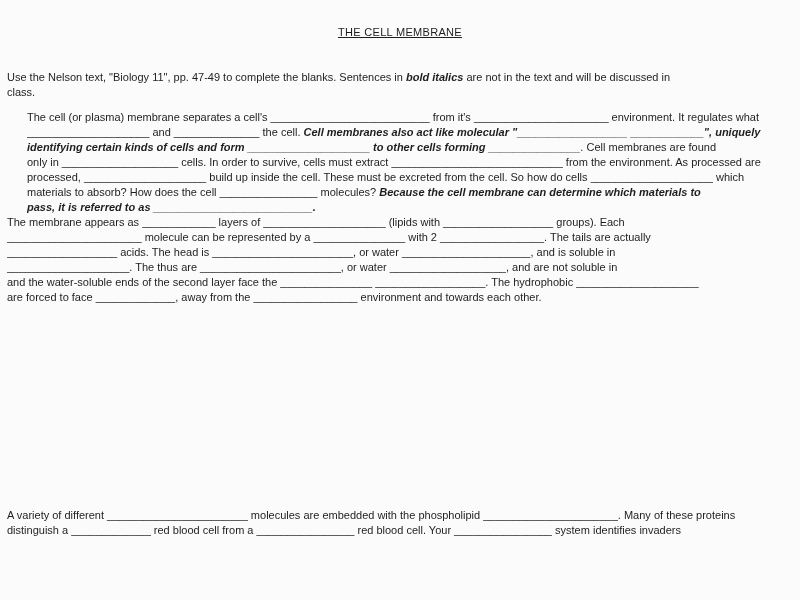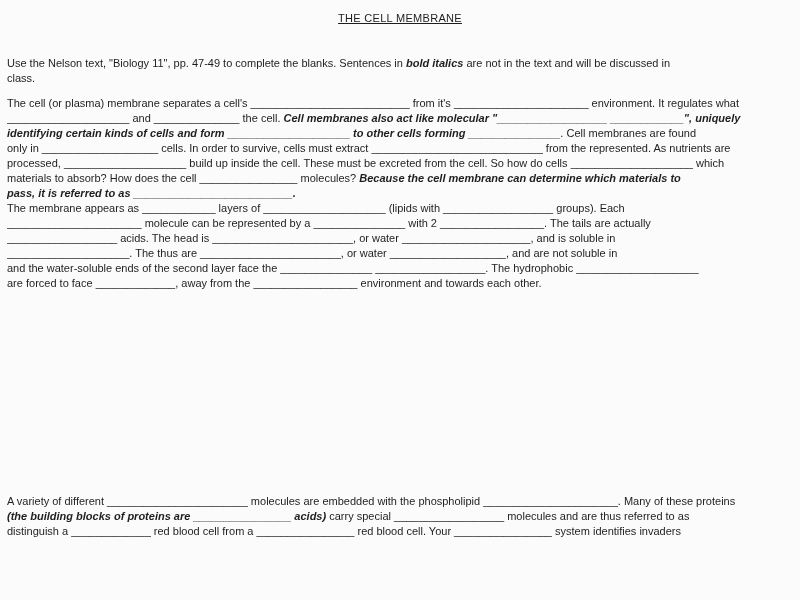--- a/index.html
+++ b/index.html
@@ -4,55 +4,54 @@
 <style>
   * { margin: 0; padding: 0; box-sizing: border-box; }
   html, body {
     width: 800px; height: 600px;
     overflow: hidden;
     background: #fbfbfb;
     color: #1e1e1e;
     font-family: "Liberation Sans", sans-serif;
     font-size: 11px;
   }
-  .doc { width: 800px; height: 600px; padding: 4px 7px; overflow: hidden; }
+  .doc { width: 800px; height: 600px; padding: 18px 7px; overflow: hidden; }
   .title-row { text-align: center; margin-top: 7px; height: 15px; line-height: 15px; }
   .title { text-decoration: underline; letter-spacing: 0.3px; }
   .para .line { white-space: nowrap; height: 15px; line-height: 15px; overflow: hidden; }
   .bi { font-weight: bold; font-style: italic; }
   .underline-sec .line span { text-decoration: underline; }
 </style>
 </head>
 <body>
 
 <div class="doc">
   <div class="title-row">
     <span class="title">THE CELL MEMBRANE</span>
   </div>
   <div id="sections">
       <div class="para" style="margin-top: 30px;">
         <div class="line"><span class="">Use the Nelson text, "Biology 11", pp. 47-49 to complete the blanks. Sentences in </span><span class="bi">bold italics</span><span class=""> are not in the text and will be discussed in</span></div>
         <div class="line"><span class="">class.</span></div>
       </div>
-      <div class="para" style="margin-top: 10px;">
+      <div class="para" style="margin-top: 10px; margin-left: 20px;">
         <div class="line"><span class="">The cell (or plasma) membrane separates a cell's </span><span class="">__________________________</span><span class=""> from it's </span><span class="">______________________</span><span class=""> environment. It regulates what</span></div>
         <div class="line"><span class="">____________________</span><span class=""> and </span><span class="">______________</span><span class=""> the cell. </span><span class="bi">Cell membranes also act like molecular "</span><span class="bi">__________________</span><span class="bi"> </span><span class="bi">____________</span><span class="bi">", uniquely</span></div>
         <div class="line"><span class="bi">identifying certain kinds of cells and form </span><span class="bi">____________________</span><span class="bi"> to other cells forming </span><span class="bi">_______________</span><span class="">. Cell membranes are found</span></div>
-        <div class="line"><span class="">only in </span><span class="">___________________</span><span class=""> cells. In order to survive, cells must extract </span><span class="">____________________________</span><span class=""> from the represented. As nutrients are</span></div>
+        <div class="line"><span class="">only in </span><span class="">___________________</span><span class=""> cells. In order to survive, cells must extract </span><span class="">____________________________</span><span class=""> from the environment. As processed are</span></div>
         <div class="line"><span class="">processed, </span><span class="">____________________</span><span class=""> build up inside the cell. These must be excreted from the cell. So how do cells </span><span class="">____________________</span><span class=""> which</span></div>
         <div class="line"><span class="">materials to absorb? How does the cell </span><span class="">________________</span><span class=""> molecules? </span><span class="bi">Because the cell membrane can determine which materials to</span></div>
         <div class="line"><span class="bi">pass, it is referred to as </span><span class="bi">__________________________</span><span class="bi">.</span></div>
       </div>
       <div class="para" style="">
         <div class="line"><span class="">The membrane appears as </span><span class="">____________</span><span class=""> layers of </span><span class="">____________________</span><span class=""> (lipids with </span><span class="">__________________</span><span class=""> groups). Each</span></div>
         <div class="line"><span class="">______________________</span><span class=""> molecule can be represented by a </span><span class="">_______________</span><span class=""> with 2 </span><span class="">_________________</span><span class="">. The tails are actually</span></div>
         <div class="line"><span class="">__________________</span><span class=""> acids. The head is </span><span class="">_______________________</span><span class="">, or water </span><span class="">_____________________</span><span class="">, and is soluble in</span></div>
         <div class="line"><span class="">____________________</span><span class="">. The thus are </span><span class="">_______________________</span><span class="">, or water </span><span class="">___________________</span><span class="">, and are not soluble in</span></div>
         <div class="line"><span class="">and the water-soluble ends of the second layer face the </span><span class="">_______________</span><span class=""> </span><span class="">__________________</span><span class="">. The hydrophobic </span><span class="">____________________</span></div>
         <div class="line"><span class="">are forced to face </span><span class="">_____________</span><span class="">, away from the </span><span class="">_________________</span><span class=""> environment and towards each other.</span></div>
       </div>
       <div class="para" style="margin-top: 203px;">
         <div class="line"><span class="">A variety of different </span><span class="">_______________________</span><span class=""> molecules are embedded with the phospholipid </span><span class="">______________________</span><span class="">. Many of these proteins</span></div>
-        <div class="line"><span class="bi">(the building blocks of proteins are </span><span class="bi">________________</span><span class="bi"> acids)</span><span class=""> carry special </span><span class="">__________________</span><span class=""> molecules and are thus referred to as</span></div>
         <div class="line"><span class="">distinguish a </span><span class="">_____________</span><span class=""> red blood cell from a </span><span class="">________________</span><span class=""> red blood cell. Your </span><span class="">________________</span><span class=""> system identifies invaders</span></div>
       </div>
     </div>
 </div>
 
 </body></html>

